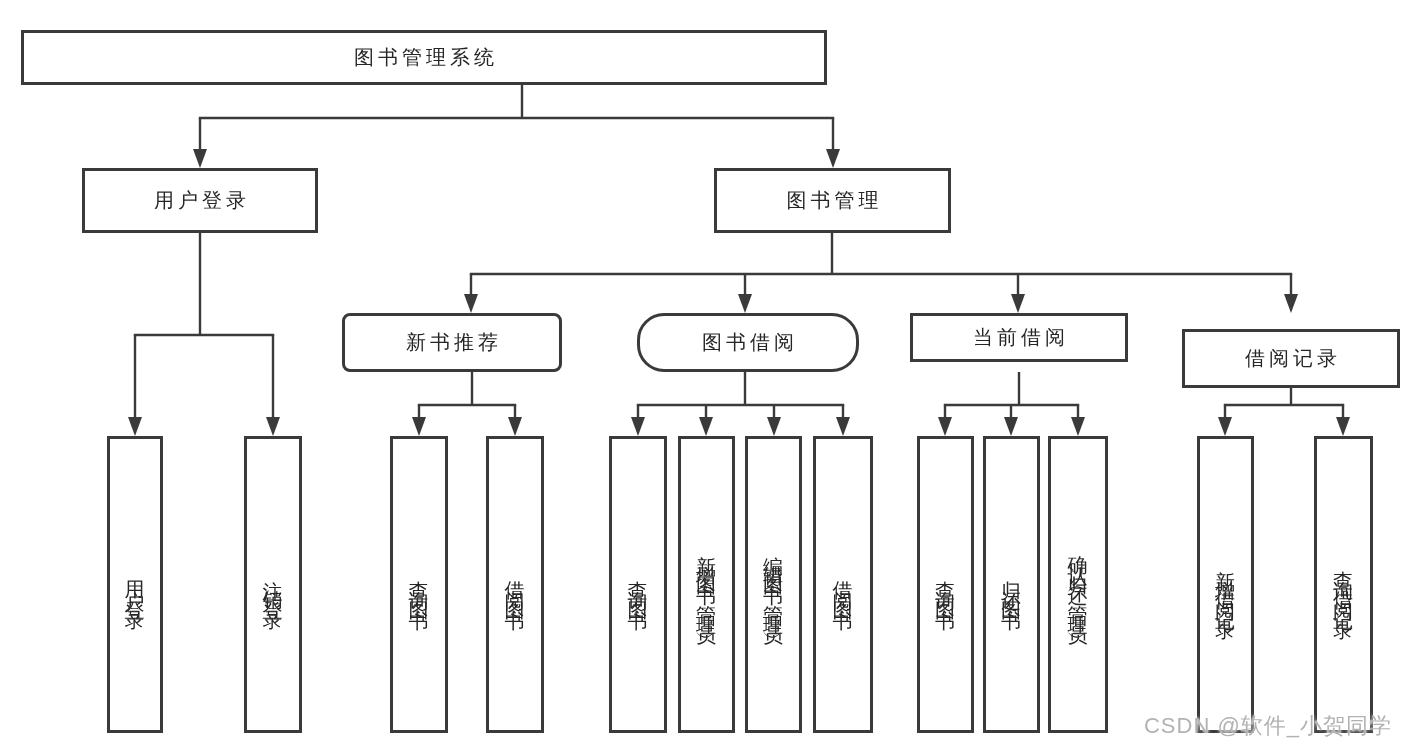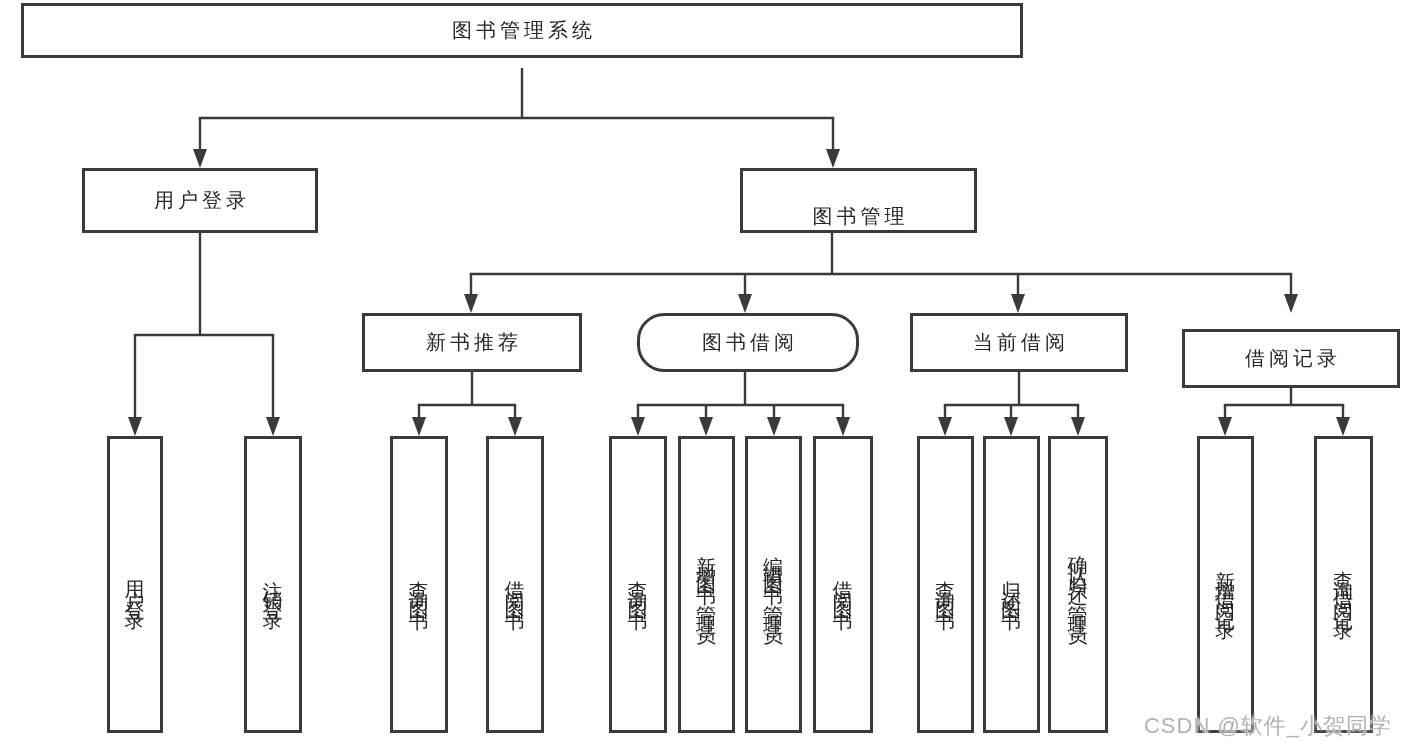--- a/index.html
+++ b/index.html
@@ -123,38 +123,38 @@
       <polygon points="767,417 781,417 774,436"></polygon>
       <polygon points="836,417 850,417 843,436"></polygon>
       <polygon points="938,417 952,417 945,436"></polygon>
       <polygon points="1004,417 1018,417 1011,436"></polygon>
       <polygon points="1071,417 1085,417 1078,436"></polygon>
       <polygon points="1218,417 1232,417 1225,436"></polygon>
       <polygon points="1336,417 1350,417 1343,436"></polygon>
     </g>
   </svg>
 
-  <div class="box box-h" style="left:21px; top:3px; width:1002px; height:55px;">
+  <div class="box box-h" style="left:21px; top:30px; width:806px; height:55px;">
     <span class="label">图书管理系统</span>
   </div>
 
   <div class="box box-h" style="left:82px; top:168px; width:236px; height:65px;">
     <span class="label">用户登录</span>
   </div>
-  <div class="box box-h" style="left:740px; top:168px; width:237px; height:65px;align-items:flex-end;">
+  <div class="box box-h" style="left:714px; top:168px; width:237px; height:65px;">
     <span class="label">图书管理</span>
   </div>
 
-  <div class="box box-h" style="left:362px; top:313px; width:220px; height:59px;">
+  <div class="box box-h" style="left:342px; top:313px; width:220px; height:59px;border-radius:8px;">
     <span class="label">新书推荐</span>
   </div>
   <div class="box box-h" style="left:637px; top:313px; width:222px; height:59px;border-radius:27px;">
     <span class="label">图书借阅</span>
   </div>
-  <div class="box box-h" style="left:910px; top:313px; width:218px; height:59px;">
+  <div class="box box-h" style="left:910px; top:313px; width:218px; height:49px;">
     <span class="label">当前借阅</span>
   </div>
   <div class="box box-h" style="left:1182px; top:313px; width:218px; height:59px;margin-top:16px;">
     <span class="label">借阅记录</span>
   </div>
 
   <div class="box box-v" style="left:107px; top:436px; width:56px; height:297px;">
     <span class="label">用户登录</span>
   </div>
   <div class="box box-v" style="left:244px; top:436px; width:58px; height:297px;">

